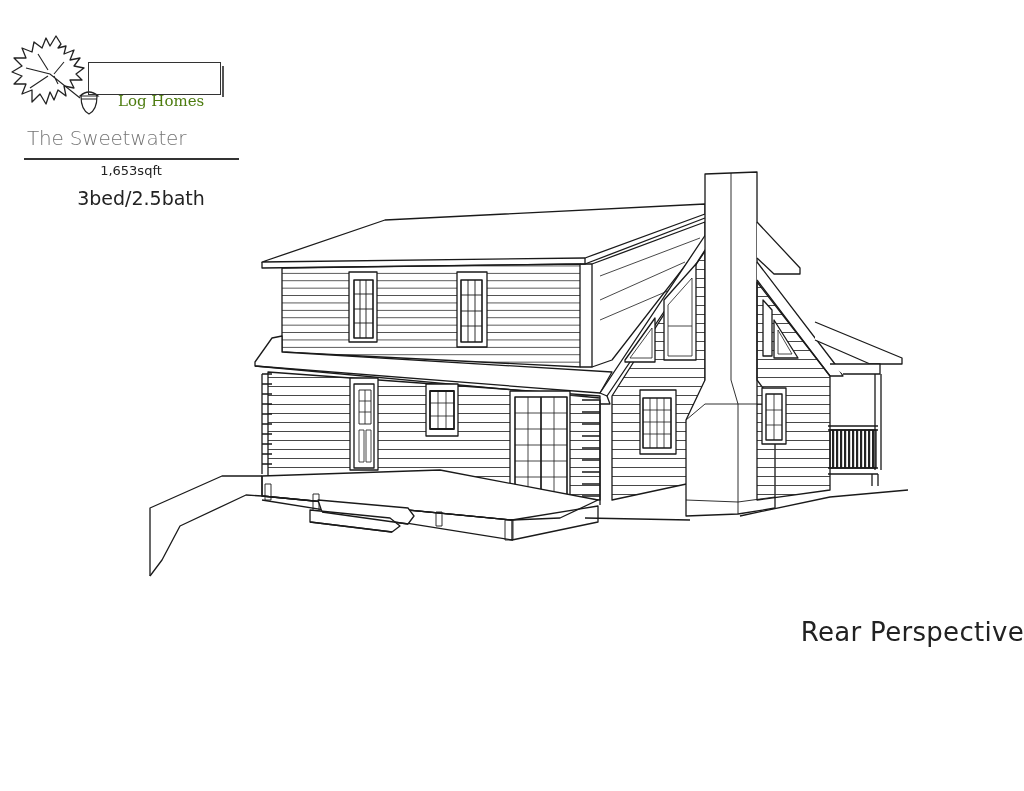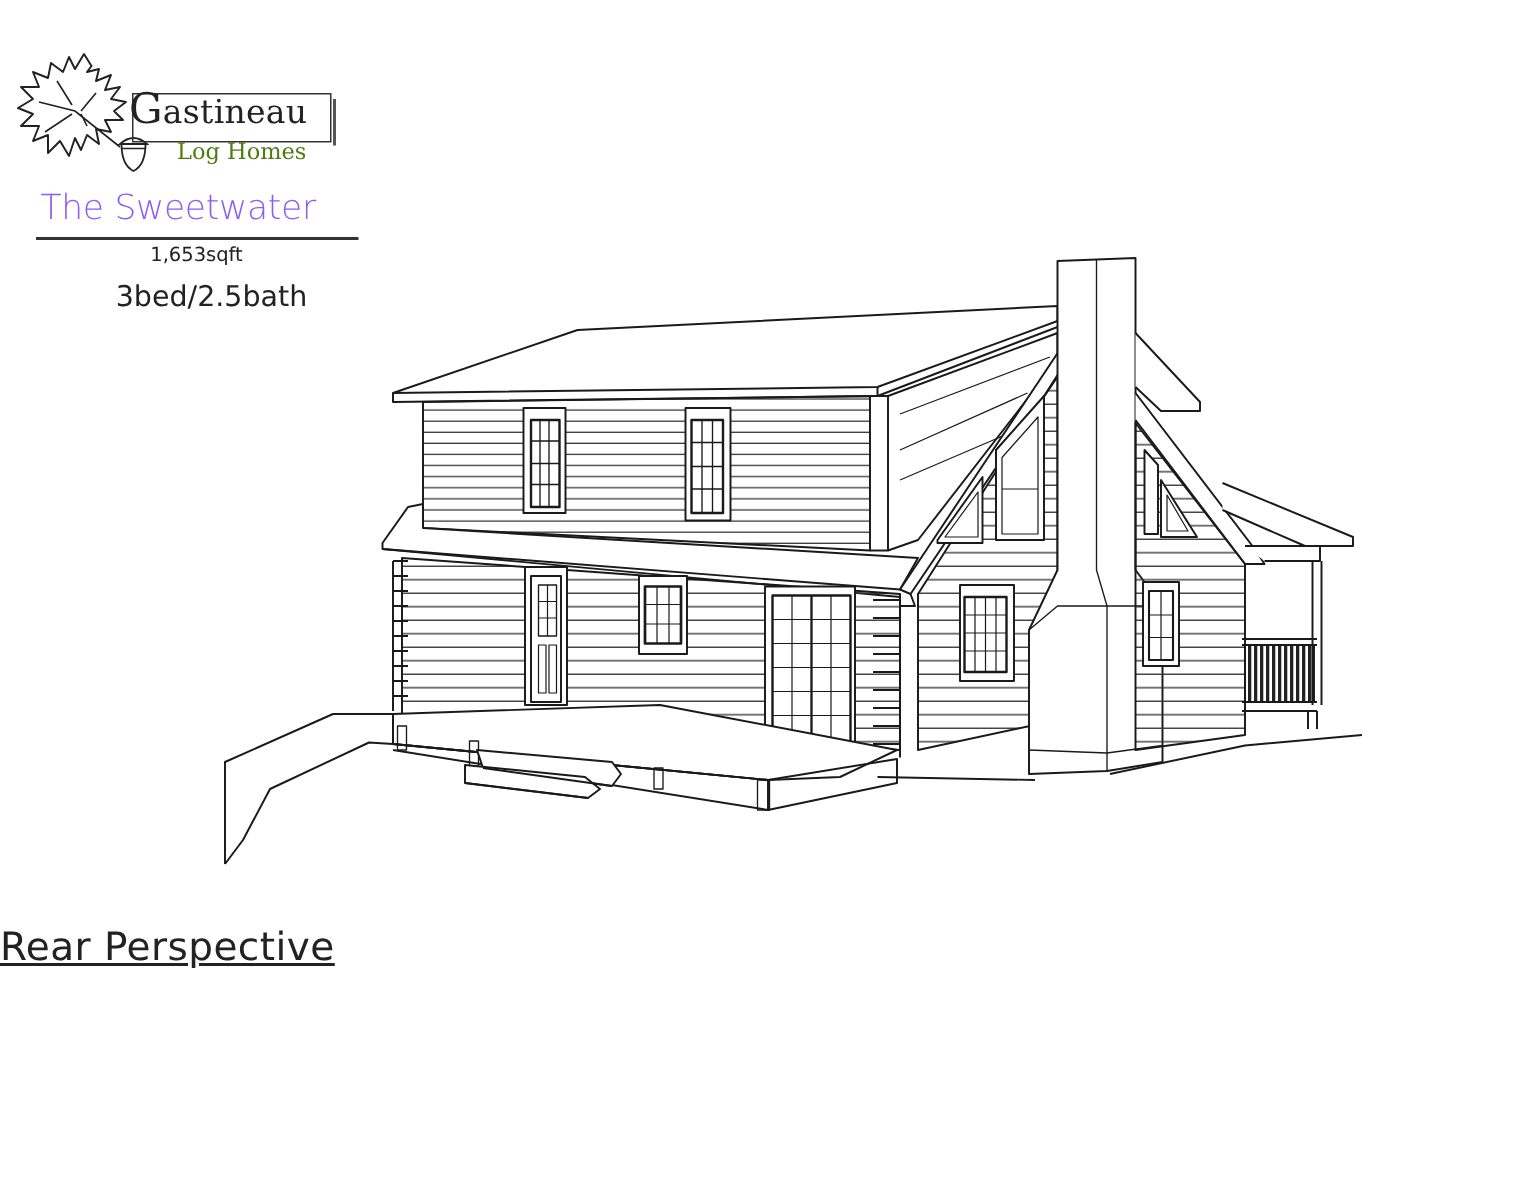--- a/index.html
+++ b/index.html
@@ -4,42 +4,41 @@
 <style>
   html, body { margin: 0; padding: 0; background: #ffffff; }
   body { width: 1024px; height: 791px; position: relative; overflow: hidden; font-family: "DejaVu Sans", sans-serif; color: #1a1a1a; }
   .logo { position: absolute; left: 8px; top: 32px; width: 215px; height: 86px; }
   .logo-box { position: absolute; left: 80px; top: 30px; width: 133px; height: 33px; border: 1.4px solid #333; box-sizing: border-box; }
   .logo-box::after { content: ""; position: absolute; right: -4px; top: 3px; width: 3px; height: 100%; border-right: 2px solid #555; }
   .logo-name { position: absolute; left: 78px; top: 24px; font-family: "DejaVu Serif", serif; font-size: 22px; letter-spacing: 0.2px; color: #222; }
   .logo-name .cap { font-size: 28px; }
   .logo-sub { position: absolute; left: 110px; top: 60px; font-family: "DejaVu Serif", serif; font-size: 15px; color: #4d7c0f; }
   .leaf { position: absolute; left: 0; top: 0; }
-  .title { position: absolute; left: 27px; top: 126px; font-size: 23px; font-weight: 300; color: #8b5cf6; letter-spacing: -0.2px; font-family: "DejaVu Sans", sans-serif; }
+  .title { position: absolute; left: 27px; top: 126px; font-size: 20px; font-weight: 300; color: #737373; letter-spacing: -0.2px; font-family: "DejaVu Sans", sans-serif; }
   .title-line { position: absolute; left: 24px; top: 158px; width: 215px; height: 1.5px; background: #333; }
   .sqft { position: absolute; left: 0; width: 262px; text-align: center; top: 163px; font-size: 13px; color: #222; }
   .beds { position: absolute; left: 0; width: 262px; text-align: center; top: 187px; font-size: 19px; color: #222; padding-left: 10px; }
-  .caption { position: absolute; left: 0; width: 1024px; text-align: left; top: 617px; font-size: 26px; color: #222; letter-spacing: 0.3px; text-decoration: underline; }
+  .caption { position: absolute; left: 0; width: 1024px; text-align: right; top: 617px; font-size: 26px; color: #222; letter-spacing: 0.3px; }
   .drawing { position: absolute; left: 0; top: 0; }
 </style>
 </head>
 <body>
 
 <div class="logo">
   <svg class="leaf" width="95" height="86" viewBox="0 0 95 86">
     <path d="M48 4 L53 12 L50 16 L58 14 L56 22 L66 18 L62 28 L72 26 L66 34 L76 36 L68 42 L74 48 L62 48 L66 56 L56 54 L58 64 L50 58 L46 68 L42 60 L38 72 L32 62 L24 70 L24 58 L14 62 L18 52 L6 52 L14 44 L4 40 L14 34 L6 26 L18 26 L14 16 L24 20 L26 10 L34 16 L38 6 L42 14 Z" fill="none" stroke="#222" stroke-width="1.3" stroke-linejoin="round"></path>
     <path d="M18 36 L42 42 L72 66 M30 22 L40 38 M56 30 L46 42 M22 56 L40 44 M50 52 L46 44" fill="none" stroke="#222" stroke-width="1.1"></path>
   </svg>
   <svg style="position:absolute;left:70px;top:54px" width="22" height="30" viewBox="0 0 22 30">
     <path d="M2 10 Q11 2 20 10 Z" fill="none" stroke="#222" stroke-width="1.2"></path>
     <path d="M3 10 Q3 24 11 28 Q19 24 19 10" fill="none" stroke="#222" stroke-width="1.2"></path>
     <line x1="3" y1="13" x2="19" y2="13" stroke="#222" stroke-width="1"></line>
   </svg>
   <div class="logo-box"></div>
-  <div class="logo-name"><span class="cap">G</span><span>astineau</span></div>
   <div class="logo-sub">Log Homes</div>
 </div>
 
 <div class="title">The Sweetwater</div>
 <div class="title-line"></div>
 <div class="sqft">1,653sqft</div>
 <div class="beds">3bed/2.5bath</div>
 
 <svg class="drawing" width="1024" height="791" viewBox="0 0 1024 791">
   <defs>

